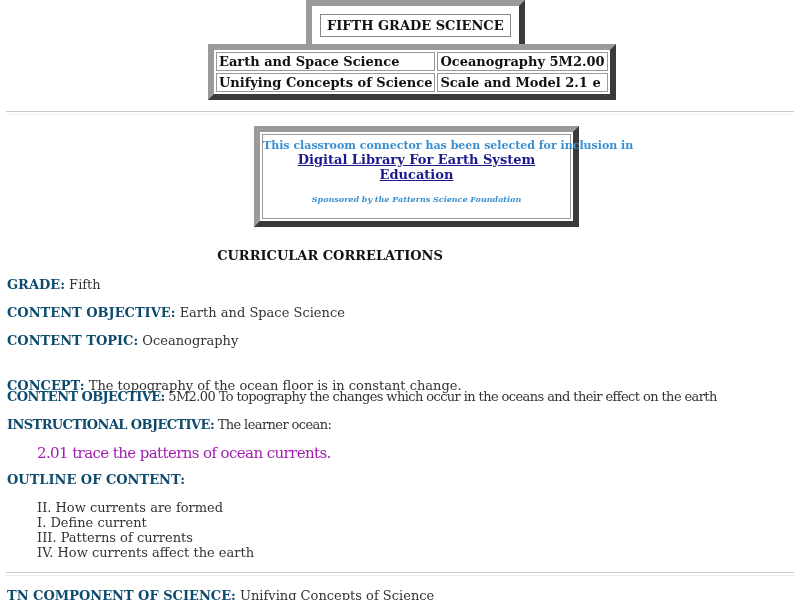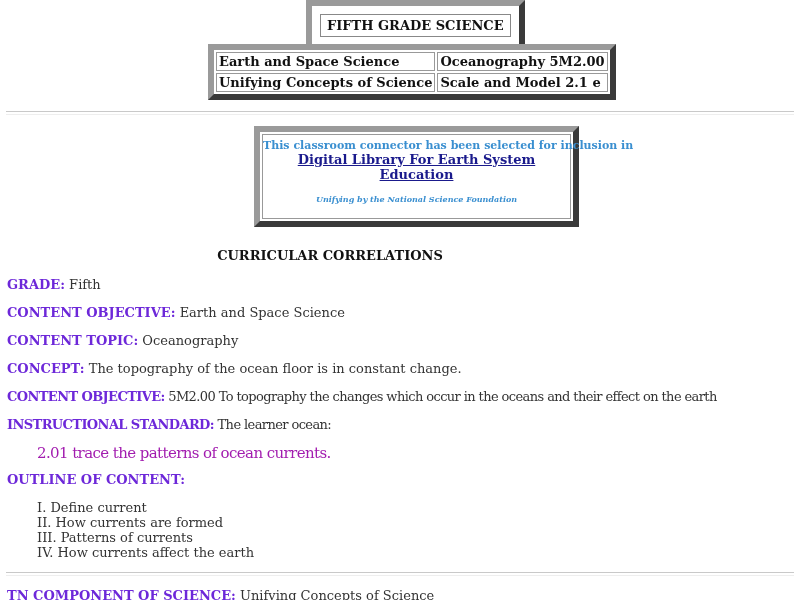--- a/index.html
+++ b/index.html
@@ -45,21 +45,21 @@
       border: 1px solid #999; margin: 2px; height: calc(100% - 4px); box-sizing: border-box;
       text-align: center;
     }
     .dlese-line1 { color: #3a8fd0; font-weight: bold; font-size: 11px; padding-top: 4px; white-space: nowrap; }
     .dlese-link { display: inline-block; color: #1a1a8c; font-weight: bold; font-size: 13px; text-decoration: underline; }
     .dlese-line3 { color: #3a8fd0; font-weight: bold; font-style: italic; font-size: 8px; margin-top: 12px; }
 
     .heading { position: absolute; left: 0; width: 660px; top: 248px; text-align: center; font-weight: bold; font-size: 13px; color: #111; }
 
     .field { position: absolute; left: 7px; font-size: 13px; color: #333; white-space: nowrap; }
-    .field b { color: #6d28d9; margin-top: 6px; }
+    .field b { color: #0c4a6e; margin-top: 6px; }
     .indent { position: absolute; left: 37px; font-size: 15px; color: #a21caf; white-space: nowrap; }
     .condensed { letter-spacing: -0.6px; }
     .outline { position: absolute; left: 37px; top: 500px; font-size: 13px; color: #333; line-height: 15px; }
   </style>
 </head>
 <body>
 
 <div class="title-box">
   <div class="outset">
     <div class="inner">FIFTH GRADE SCIENCE</div>
@@ -83,54 +83,54 @@
   </div>
 </div>
 
 <hr class="rule" style="top:111px;">
 
 <div class="dlese-wrap">
   <div class="outset">
     <div class="dlese-inner">
       <div class="dlese-line1">This classroom connector has been selected for inclusion in</div>
       <a class="dlese-link" href="#">Digital Library For Earth System Education</a>
-      <div class="dlese-line3">Unifying by the National Science Foundation</div>
+      <div class="dlese-line3">Sponsored by the Patterns Science Foundation</div>
     </div>
   </div>
 </div>
 
 <div class="heading">CURRICULAR CORRELATIONS</div>
 
 <div class="field" style="top:277px;">
   <b>GRADE:</b><span> Fifth</span>
 </div>
 <div class="field" style="top:305px;">
   <b>CONTENT OBJECTIVE:</b><span> Earth and Space Science</span>
 </div>
 <div class="field" style="top:333px;">
   <b>CONTENT TOPIC:</b><span> Oceanography</span>
 </div>
-<div class="field" style="top:361px;">
+<div class="field" style="top:378px;">
   <b>CONCEPT:</b><span> The topography of the ocean floor is in constant change.</span>
 </div>
 <div class="field condensed" style="top:389px;">
   <b>CONTENT OBJECTIVE:</b><span> 5M2.00 To topography the changes which occur in the oceans and their effect on the earth</span>
 </div>
 <div class="field condensed" style="top:417px;">
-  <b>INSTRUCTIONAL STANDARD:</b><span> The learner ocean:</span>
+  <b>INSTRUCTIONAL OBJECTIVE:</b><span> The learner ocean:</span>
 </div>
 <div class="indent condensed" style="top:444px;">2.01 trace the patterns of ocean currents.</div>
 
 <div class="field" style="top:472px;">
   <b>OUTLINE OF CONTENT:</b>
 </div>
 
 <div class="outline">
+  <div>II. How currents are formed</div>
   <div>I. Define current</div>
-  <div>II. How currents are formed</div>
   <div>III. Patterns of currents</div>
   <div>IV. How currents affect the earth</div>
 </div>
 
 <hr class="rule" style="top:572px;">
 
 <div class="field" style="top:588px;">
   <b>TN COMPONENT OF SCIENCE:</b><span> Unifying Concepts of Science</span>
 </div>
 

